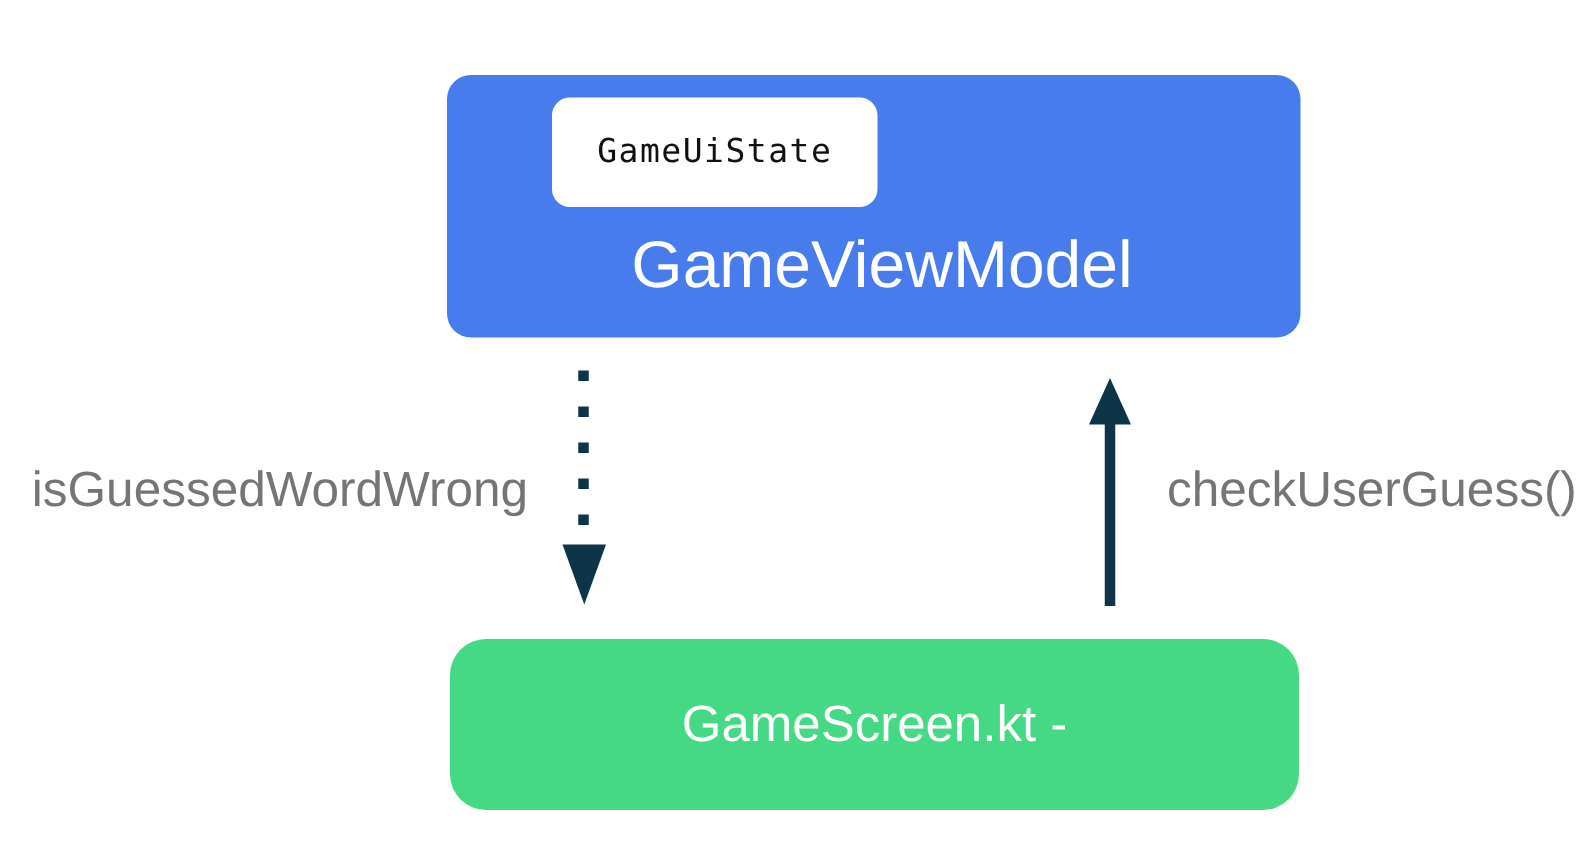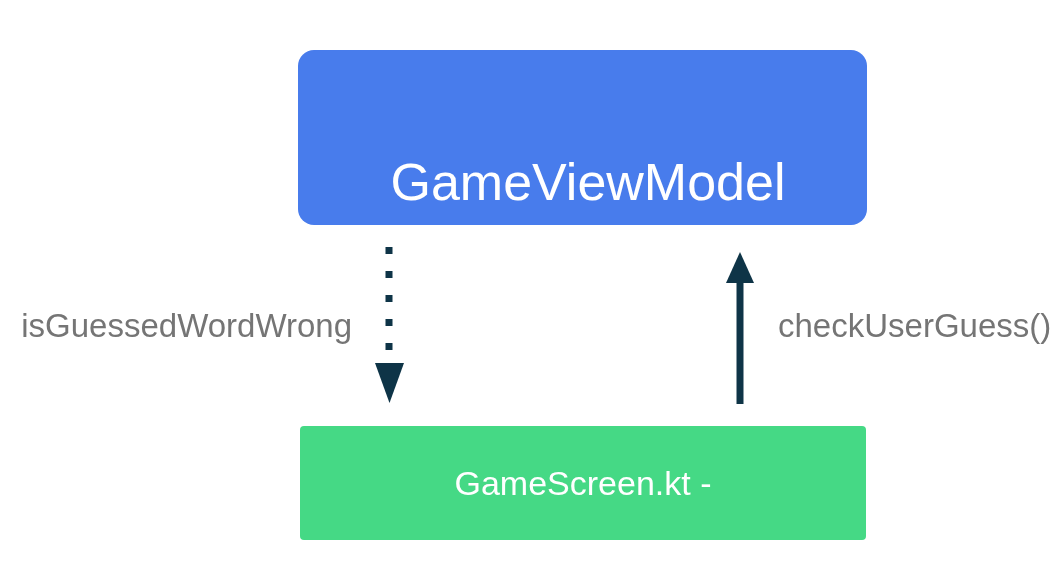--- a/index.html
+++ b/index.html
@@ -43,30 +43,30 @@
     font-family: "DejaVu Sans Mono", monospace;
     font-size: 22px;
     letter-spacing: 1px;
     color: var(--chip-text);
   }
   .vm-title {
     position: absolute;
     left: 0; top: 102px;
     width: 100%;
     text-align: center;
-    font-size: 52px;
+    font-size: 44px;
     color: var(--box-text);
     padding-left: 11px;
   }
   .screen-box {
     position: absolute;
     left: 300px; top: 426px;
     width: 566px; height: 114px;
     background: var(--screen-box);
-    border-radius: 4px;
+    border-radius: 24px;
     display: flex;
     flex-direction: column;
     align-items: center;
     justify-content: center;
     line-height: 1.2;
   }
   .screen-box div {
     font-size: 34px;
     color: var(--box-text);
     text-align: center;
@@ -92,20 +92,23 @@
   .edge-label.right {
     left: 778px; top: 307px;
   }
 </style>
 </head>
 <body>
 
 <div class="canvas">
 
   <div class="vm-box">
+    <div class="chip">
+      <span>GameUiState</span>
+    </div>
     <div class="vm-title">GameViewModel</div>
   </div>
 
   <svg class="arrows-layer" viewBox="0 0 1058 573">
 
     <line class="edge-line" x1="389" y1="247" x2="389" y2="358" stroke-width="7" stroke-dasharray="7 17"></line>
     <polygon class="edge-head" points="375,363 404,363 389.5,403"></polygon>
 
     <line class="edge-line" x1="740" y1="404" x2="740" y2="280" stroke-width="7"></line>
     <polygon class="edge-head" points="726,283 754,283 740,252"></polygon>

